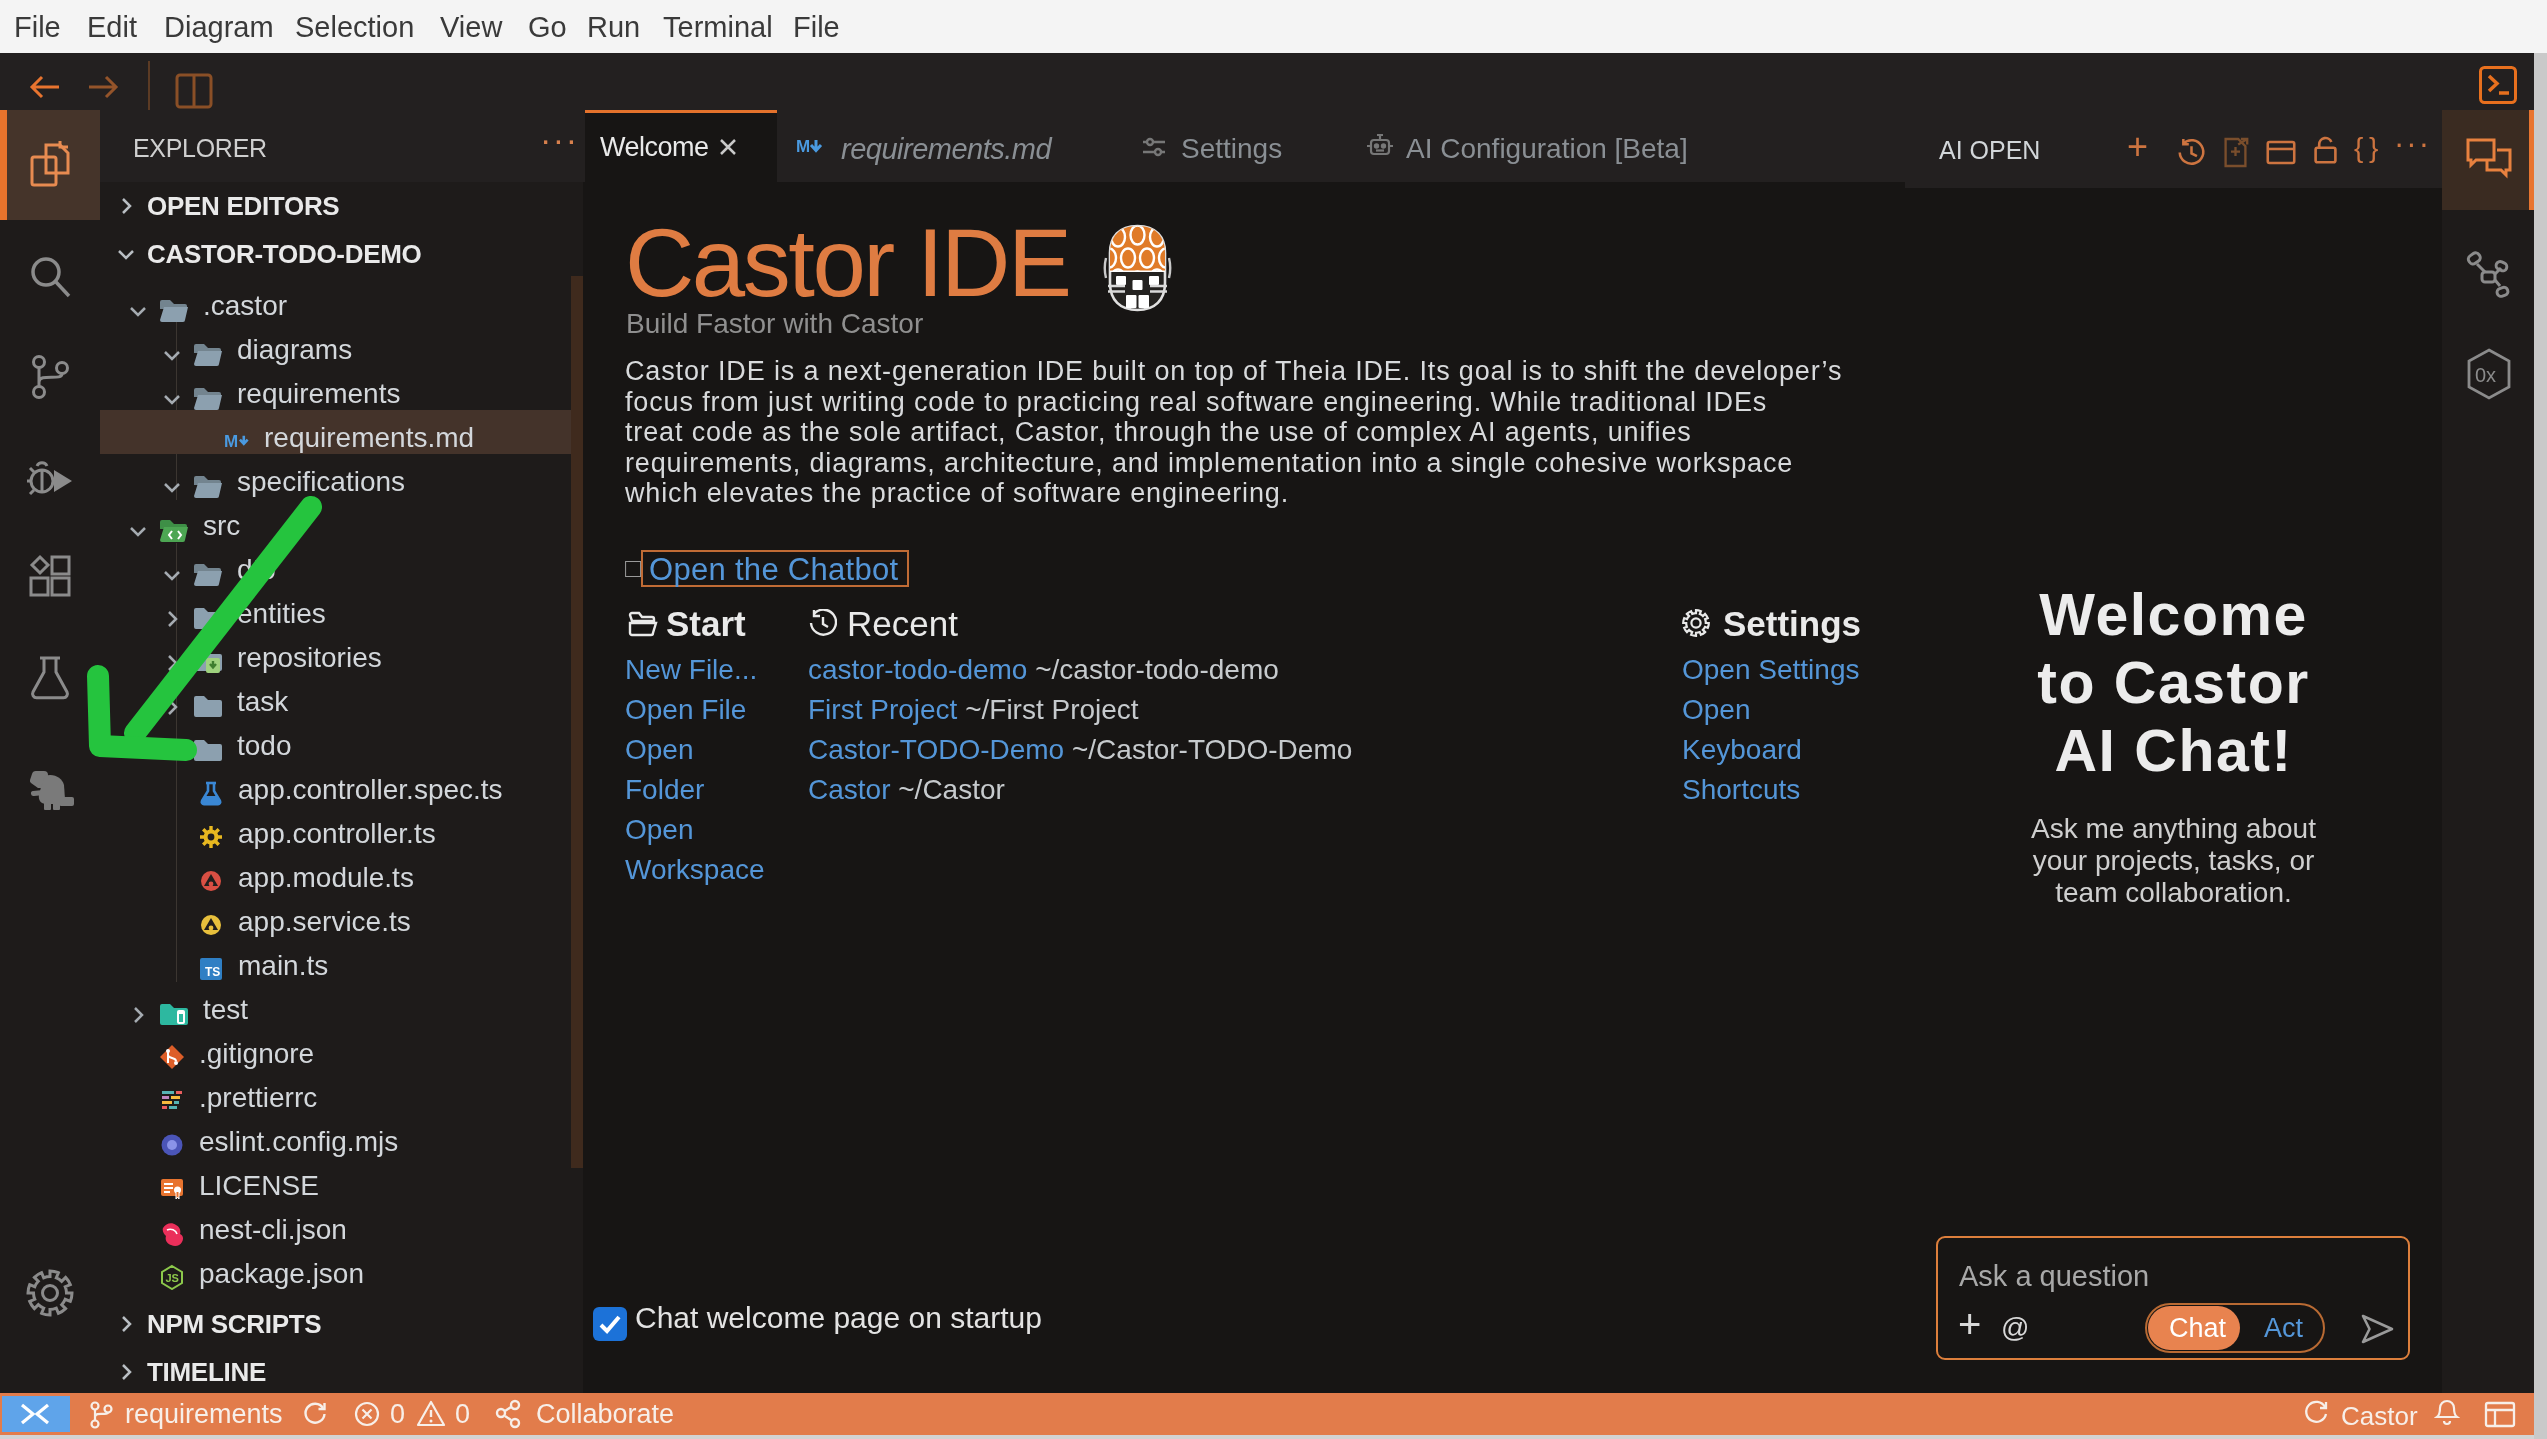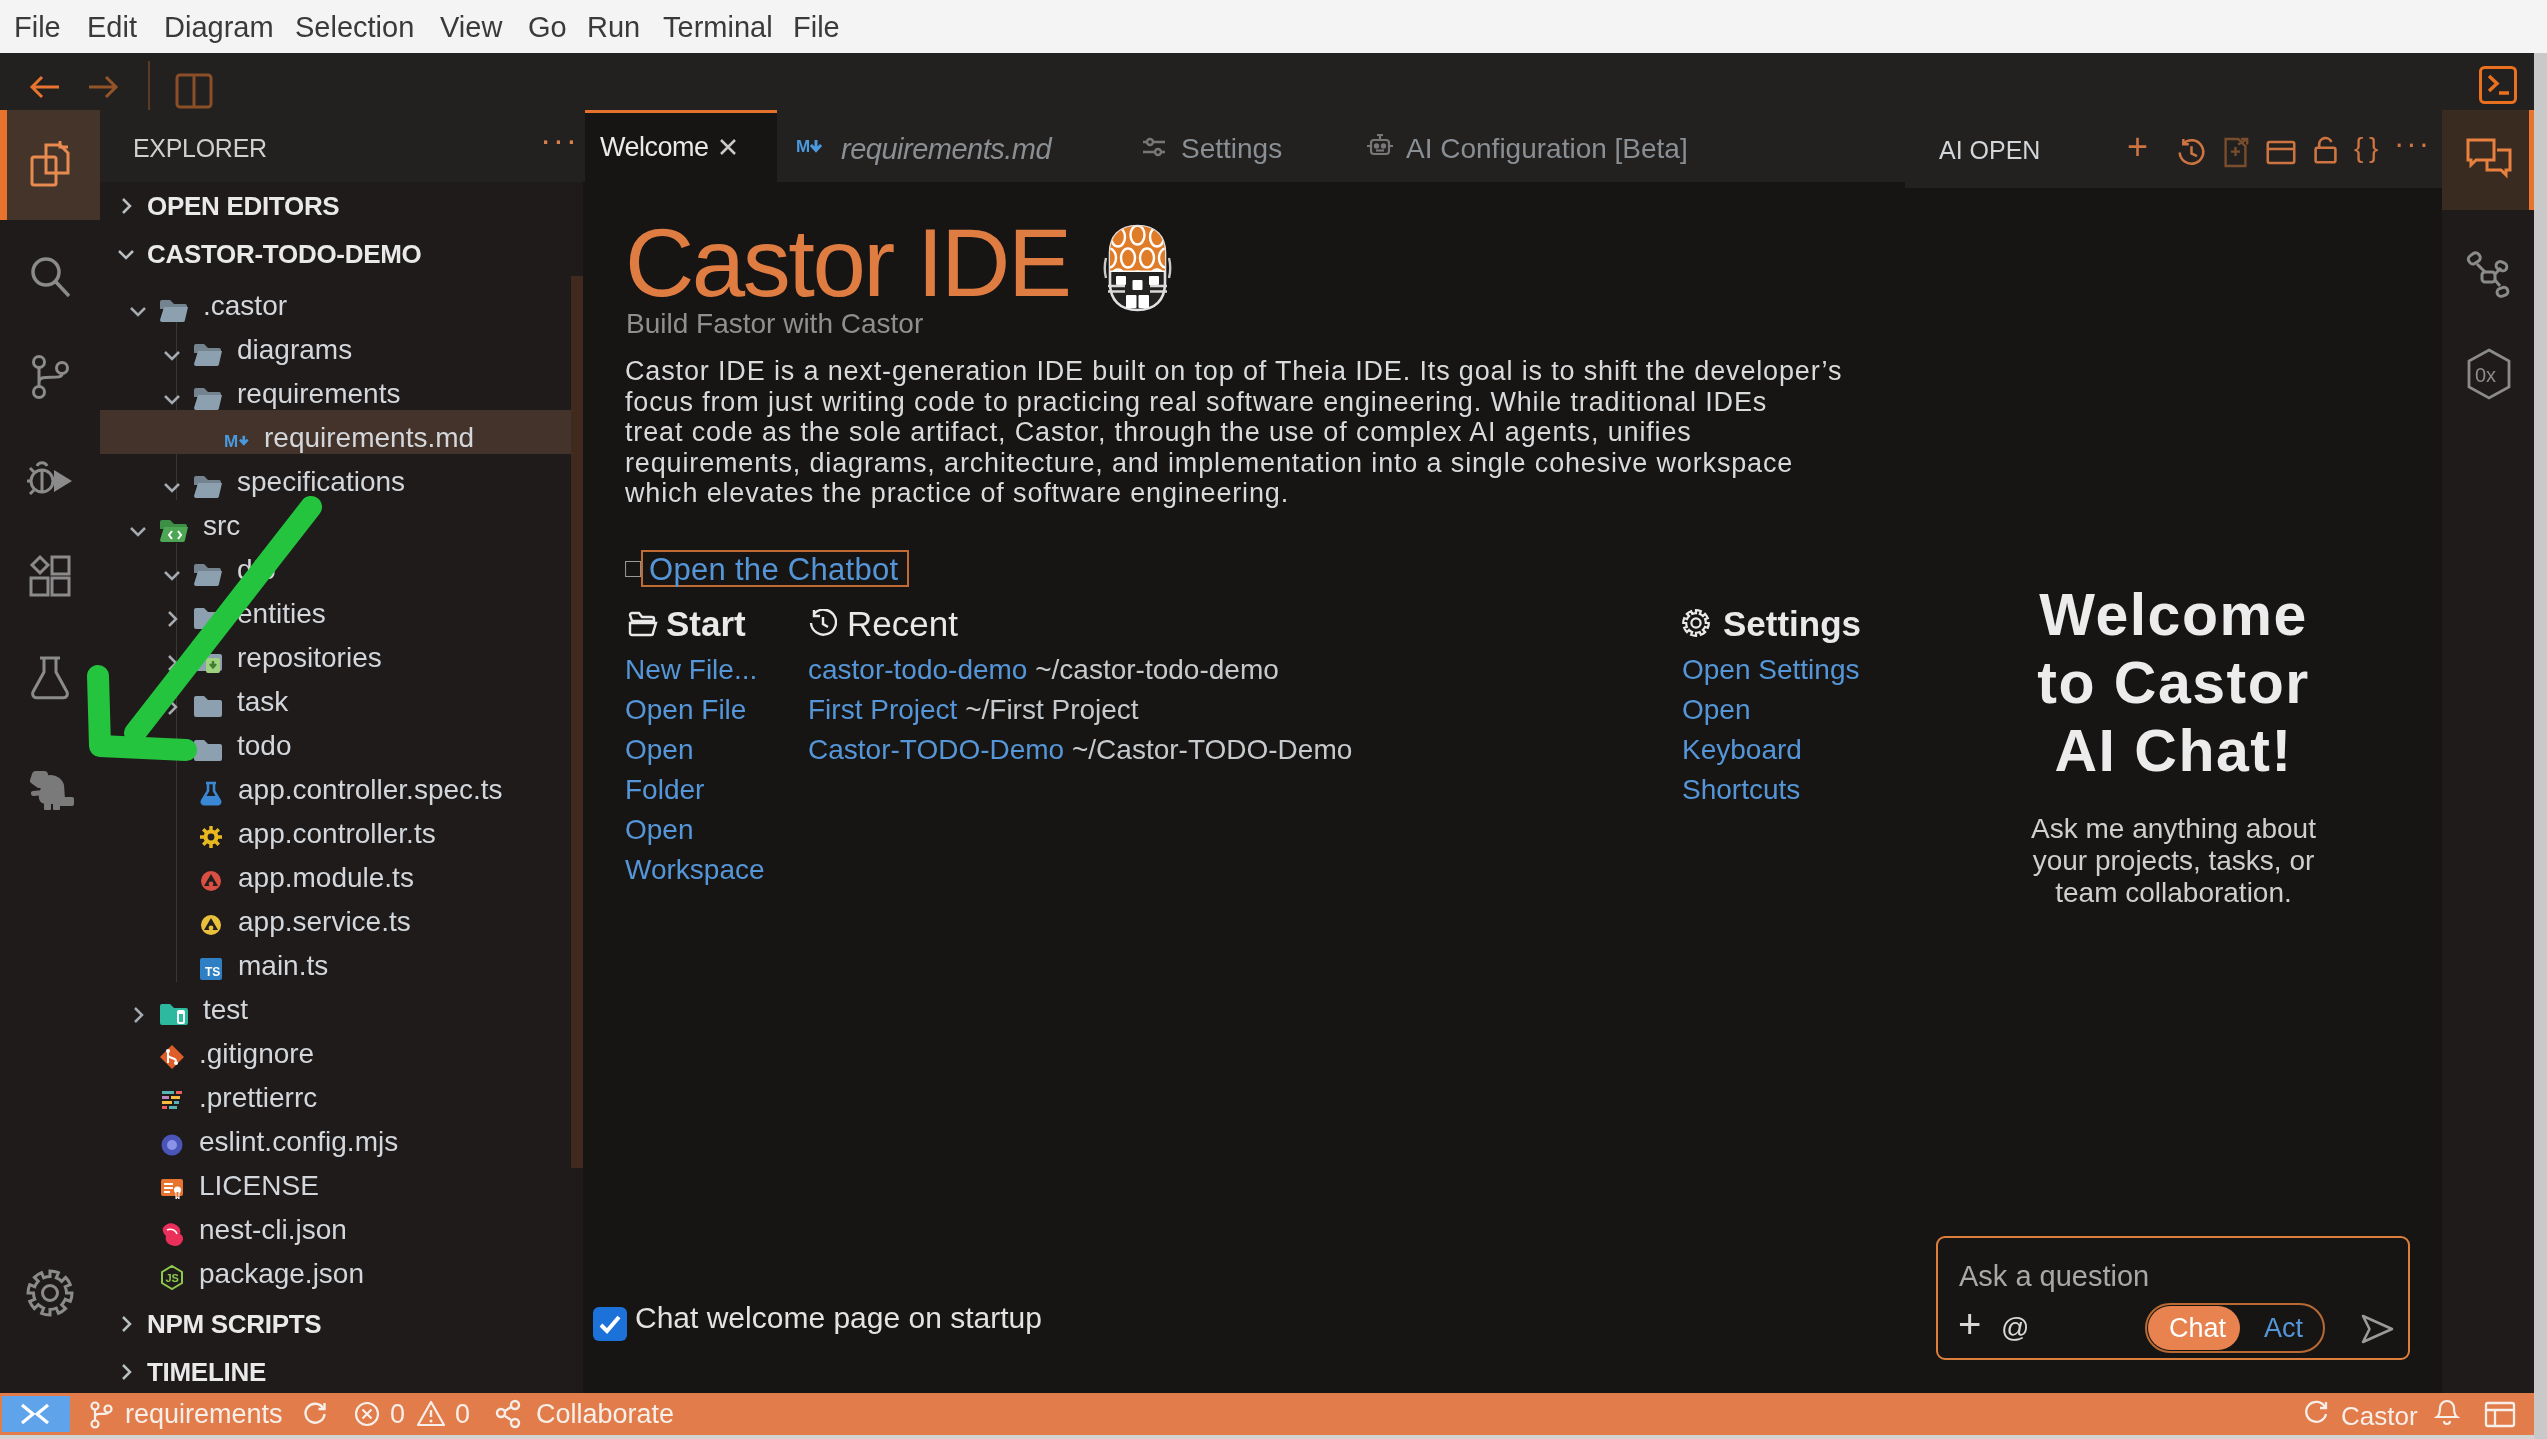--- a/index.html
+++ b/index.html
@@ -484,20 +484,21 @@
     <div class="abs" style="left:1099px;top:499px"><svg width="28" height="28" viewBox="0 0 28 28">
           <path d="M14.0 1.2 A12.8 12.8 0 0 1 18.9 2.2 L17.8 4.9 A9.8 9.8 0 0 1 20.9 7.1 L23.1 4.9 A12.8 12.8 0 0 1 25.8 9.1 L23.1 10.2 A9.8 9.8 0 0 1 23.8 14.0 L26.8 14.0 A12.8 12.8 0 0 1 25.8 18.9 L23.1 17.8 A9.8 9.8 0 0 1 20.9 20.9 L23.1 23.1 A12.8 12.8 0 0 1 18.9 25.8 L17.8 23.1 A9.8 9.8 0 0 1 14.0 23.8 L14.0 26.8 A12.8 12.8 0 0 1 9.1 25.8 L10.2 23.1 A9.8 9.8 0 0 1 7.1 20.9 L4.9 23.1 A12.8 12.8 0 0 1 2.2 18.9 L4.9 17.8 A9.8 9.8 0 0 1 4.2 14.0 L1.2 14.0 A12.8 12.8 0 0 1 2.2 9.1 L4.9 10.2 A9.8 9.8 0 0 1 7.1 7.1 L4.9 4.9 A12.8 12.8 0 0 1 9.1 2.2 L10.2 4.9 A9.8 9.8 0 0 1 14.0 4.2 z" stroke="#e9e9e9" stroke-width="2.2" fill="none"></path>
           <circle cx="14" cy="14" r="4.6" stroke="#e9e9e9" stroke-width="2.2" fill="none"></circle>
         </svg></div>
     <div class="abs" style="left:1140px;top:494px;font-size:35px;font-weight:bold;color:#e9e9e9">Settings</div>
     <div class="abs" style="left:42px;top:540px;font-size:28px;line-height:40px"><span class="link">New File...<br>Open File<br>Open<br>Folder<br>Open<br>Workspace</span></div>
     <div class="abs" style="left:225px;top:540px;font-size:28px;line-height:40px">
         <div><span class="link">castor-todo-demo</span> <span style="color:#c6cacd">~/castor-todo-demo</span></div>
         <div><span class="link">First Project</span> <span style="color:#c6cacd">~/First Project</span></div>
         <div><span class="link">Castor-TODO-Demo</span> <span style="color:#c6cacd">~/Castor-TODO-Demo</span></div>
+        <div><span class="link">Castor</span> <span style="color:#c6cacd">~/Castor</span></div>
       </div>
     <div class="abs" style="left:1099px;top:540px;font-size:28px;line-height:40px"><span class="link">Open Settings<br>Open<br>Keyboard<br>Shortcuts</span></div>
     <div class="abs" style="left:10px;top:1197px;width:34px;height:34px;background:#1c72d8;border-radius:6px"></div>
     <svg class="abs" style="left:14px;top:1203px" width="26" height="24" viewBox="0 0 26 24">
         <path d="M4 12 l6 6 L22 4" stroke="#fff" stroke-width="4" fill="none"></path>
       </svg>
     <div class="abs" style="left:52px;top:1191px;font-size:30px;color:#e3e3e3">Chat welcome page on startup</div>
   </div>
   <div id="chat" class="abs">
     <div class="abs" style="left:0;top:0;width:537px;height:78px;background:#232020"></div>

